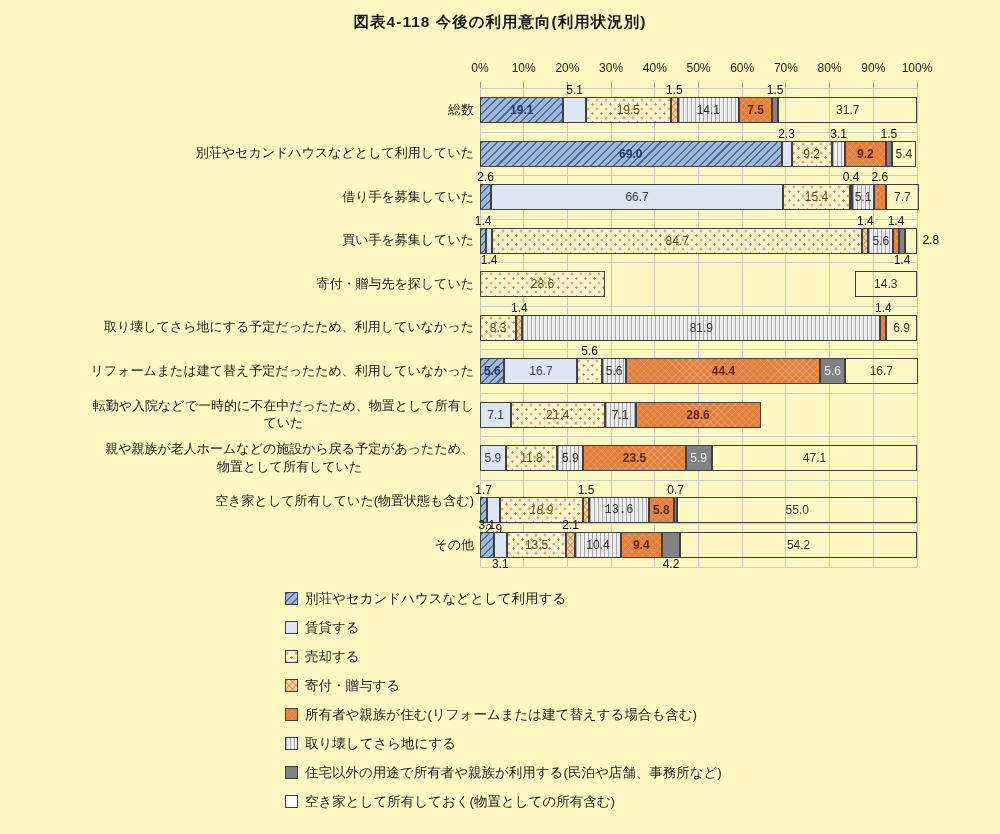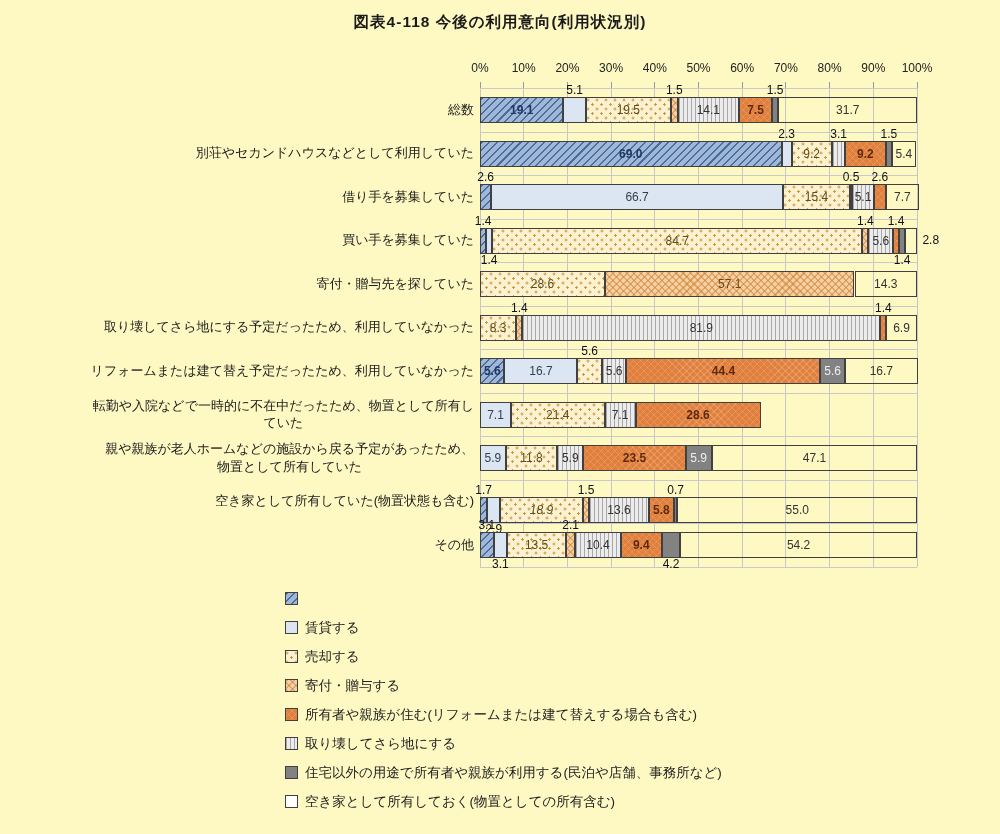--- a/index.html
+++ b/index.html
@@ -188,21 +188,21 @@
       </div>
       <div class="band" style="top: 87px;">
         <div class="vlab above" style="left: 1.3%;">2.6</div>
         <div class="seg fill-villa" style="left: 0%; width: 2.6%;"></div>
         <div class="seg fill-rent" style="left: 2.6%; width: 66.7%;">
           <span class="txt-rent">66.7</span>
         </div>
         <div class="seg fill-sell" style="left: 69.3%; width: 15.4%;">
           <span class="txt-sell">15.4</span>
         </div>
-        <div class="vlab above" style="left: 84.9%;">0.5</div>
+        <div class="vlab above" style="left: 84.9%;">0.4</div>
         <div class="seg fill-donate" style="left: 84.7%; width: 0.4%;"></div>
         <div class="seg fill-demolish" style="left: 85.1%; width: 5.1%;">
           <span class="txt-demolish">5.1</span>
         </div>
         <div class="vlab above" style="left: 91.5%;">2.6</div>
         <div class="seg fill-relative-live" style="left: 90.2%; width: 2.6%;"></div>
         <div class="seg fill-keep-vacant" style="left: 92.8%; width: 7.7%;">
           <span class="txt-keep-vacant">7.7</span>
         </div>
       </div>
@@ -223,23 +223,20 @@
         <div class="seg fill-relative-live" style="left: 94.5%; width: 1.4%;"></div>
         <div class="vlab below" style="left: 96.6%;">1.4</div>
         <div class="seg fill-non-residential" style="left: 95.9%; width: 1.4%;"></div>
         <div class="vlab right" style="left: calc(100.1% + 5px);">2.8</div>
         <div class="seg fill-keep-vacant" style="left: 97.3%; width: 2.8%;"></div>
       </div>
       <div class="band" style="top: 174px;">
         <div class="seg fill-sell" style="left: 0%; width: 28.6%;">
           <span class="txt-sell">28.6</span>
         </div>
-        <div class="seg fill-donate" style="left: 28.6%; width: 57.1%;">
-          <span class="txt-donate">57.1</span>
-        </div>
         <div class="seg fill-keep-vacant" style="left: 85.7%; width: 14.3%;">
           <span class="txt-keep-vacant">14.3</span>
         </div>
       </div>
       <div class="band" style="top: 217.5px;">
         <div class="seg fill-sell" style="left: 0%; width: 8.3%;">
           <span class="txt-sell">8.3</span>
         </div>
         <div class="vlab above" style="left: 9%;">1.4</div>
         <div class="seg fill-donate" style="left: 8.3%; width: 1.4%;"></div>
@@ -311,21 +308,21 @@
       <div class="band" style="top: 400px; text-align: right;">
         <div class="vlab above" style="left: 0.85%;">1.7</div>
         <div class="seg fill-villa" style="left: 0%; width: 1.7%;"></div>
         <div class="vlab below" style="left: 3.15%;">2.9</div>
         <div class="seg fill-rent" style="left: 1.7%; width: 2.9%;"></div>
         <div class="seg fill-sell" style="left: 4.6%; width: 18.9%; font-style: italic;">
           <span class="txt-sell">18.9</span>
         </div>
         <div class="vlab above" style="left: 24.25%;">1.5</div>
         <div class="seg fill-donate" style="left: 23.5%; width: 1.5%;"></div>
-        <div class="seg fill-demolish" style="left: 25%; width: 13.6%;">
+        <div class="seg fill-demolish" style="left: 25%; width: 13.6%; font-family: Liberation Mono, monospace;">
           <span class="txt-demolish">13.6</span>
         </div>
         <div class="seg fill-relative-live" style="left: 38.6%; width: 5.8%;">
           <span class="txt-relative-live">5.8</span>
         </div>
         <div class="vlab above" style="left: 44.75%;">0.7</div>
         <div class="seg fill-non-residential" style="left: 44.4%; width: 0.7%;"></div>
         <div class="seg fill-keep-vacant" style="left: 45.1%; width: 55%;">
           <span class="txt-keep-vacant">55.0</span>
         </div>
@@ -349,20 +346,21 @@
         <div class="vlab below" style="left: 43.7%;">4.2</div>
         <div class="seg fill-non-residential" style="left: 41.6%; width: 4.2%;"></div>
         <div class="seg fill-keep-vacant" style="left: 45.8%; width: 54.2%;">
           <span class="txt-keep-vacant">54.2</span>
         </div>
       </div>
     </div>
   <div class="legend" id="legend">
       <div class="legend-item">
         <span class="legend-swatch fill-villa"></span>
+        <span class="legend-label">別荘やセカンドハウスなどとして利用する</span>
       </div>
       <div class="legend-item">
         <span class="legend-swatch fill-rent"></span>
         <span class="legend-label">賃貸する</span>
       </div>
       <div class="legend-item">
         <span class="legend-swatch fill-sell"></span>
         <span class="legend-label">売却する</span>
       </div>
       <div class="legend-item">

